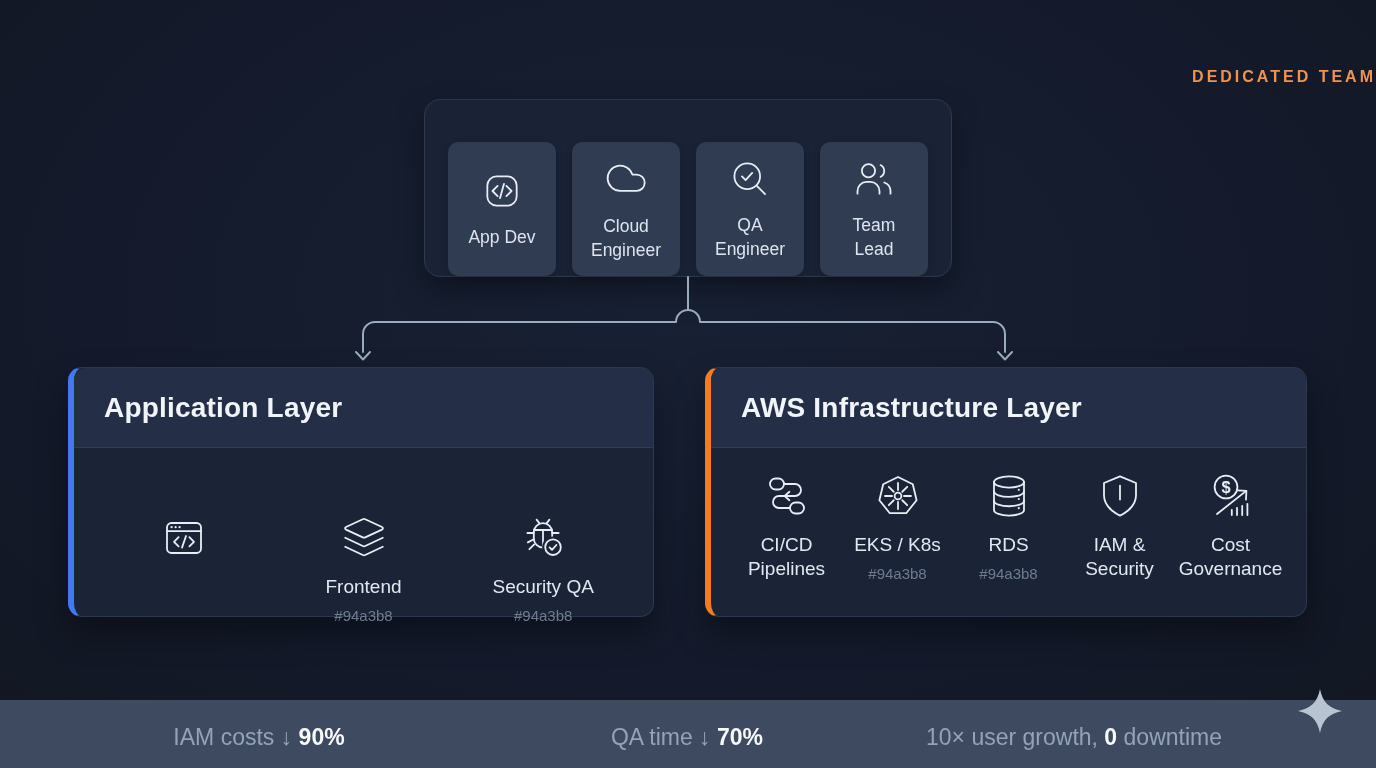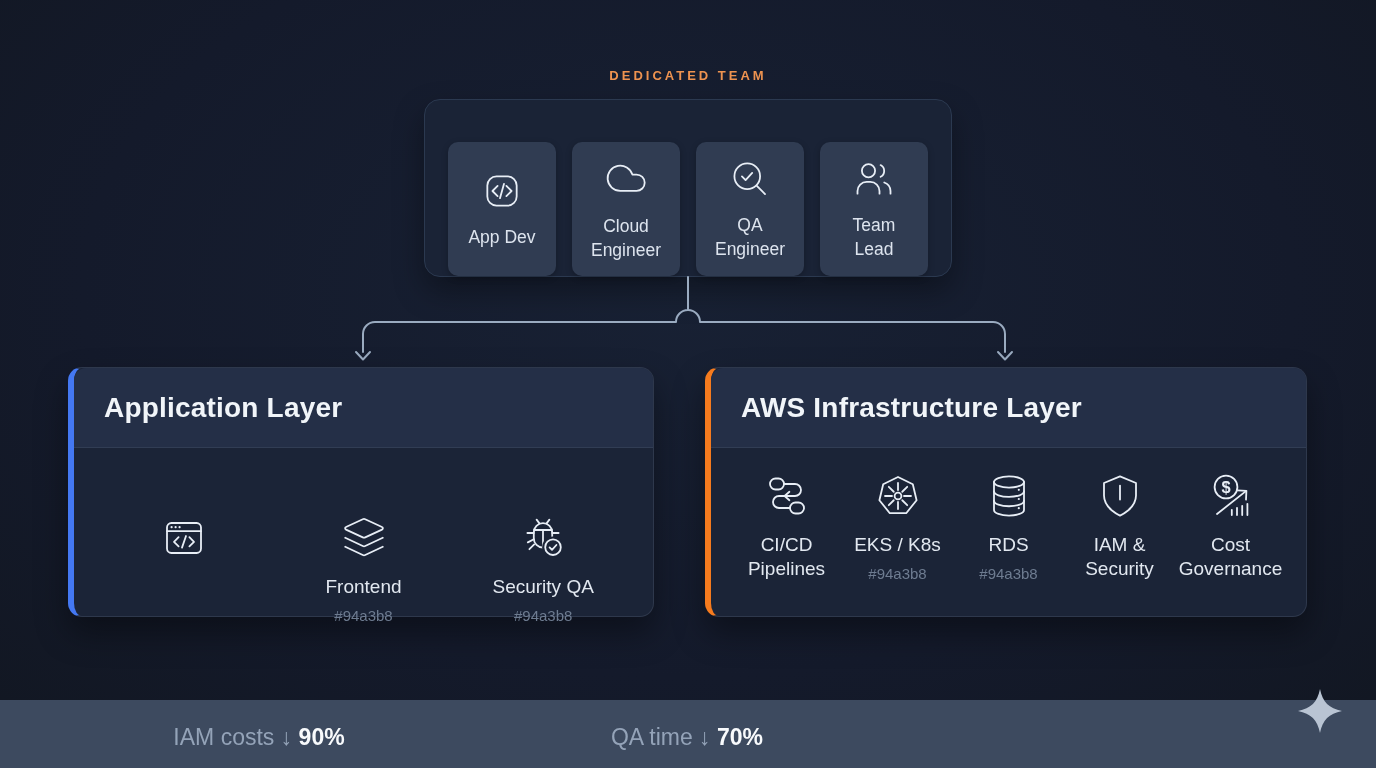--- a/index.html
+++ b/index.html
@@ -10,21 +10,21 @@
   }
   .stage {
     position: relative; width: 1376px; height: 768px;
     background: radial-gradient(ellipse 1100px 700px at 50% 38%, #182134 0%, #141a2b 55%, #11161f 100%);
     overflow: hidden;
   }
 
   
   .team-label {
     position: absolute; top: 68px; left: 0; width: 100%;
-    text-align: center; font-size: 13px; font-weight: 700;
+    text-align: right; font-size: 16px; font-weight: 700;
     letter-spacing: 3px; color: #ee9350;
   }
   .team-box {
     position: absolute; left: 424px; top: 99px; width: 528px; height: 178px;
     background: #1a2336; border: 1px solid #2b3950; border-radius: 16px;
     box-shadow: 0 14px 30px rgba(0,0,0,.35);
     display: flex; align-items: flex-end; justify-content: center; gap: 16px;
   }
   .team-card {
     width: 108px; height: 134px; background: #303c52; border-radius: 10px;
@@ -258,18 +258,19 @@
 
     </div>
   </div>
 
   <div class="footer-bar"></div>
 
   <div class="stat s0"><span>IAM costs ↓ </span><span class="value">90%</span><span></span></div>
 
   <div class="stat s1"><span>QA time ↓ </span><span class="value">70%</span><span></span></div>
 
+  <div class="stat s2"><span>10× user growth, </span><span class="value">0</span><span> downtime</span></div>
 
   <svg class="sparkle" viewBox="0 0 48 48">
     <path d="M24 2 C26.5 15 33 21.5 46 24 C33 26.5 26.5 33 24 46 C21.5 33 15 26.5 2 24 C15 21.5 21.5 15 24 2 Z"></path>
   </svg>
 
 </div>
 
 </body></html>

